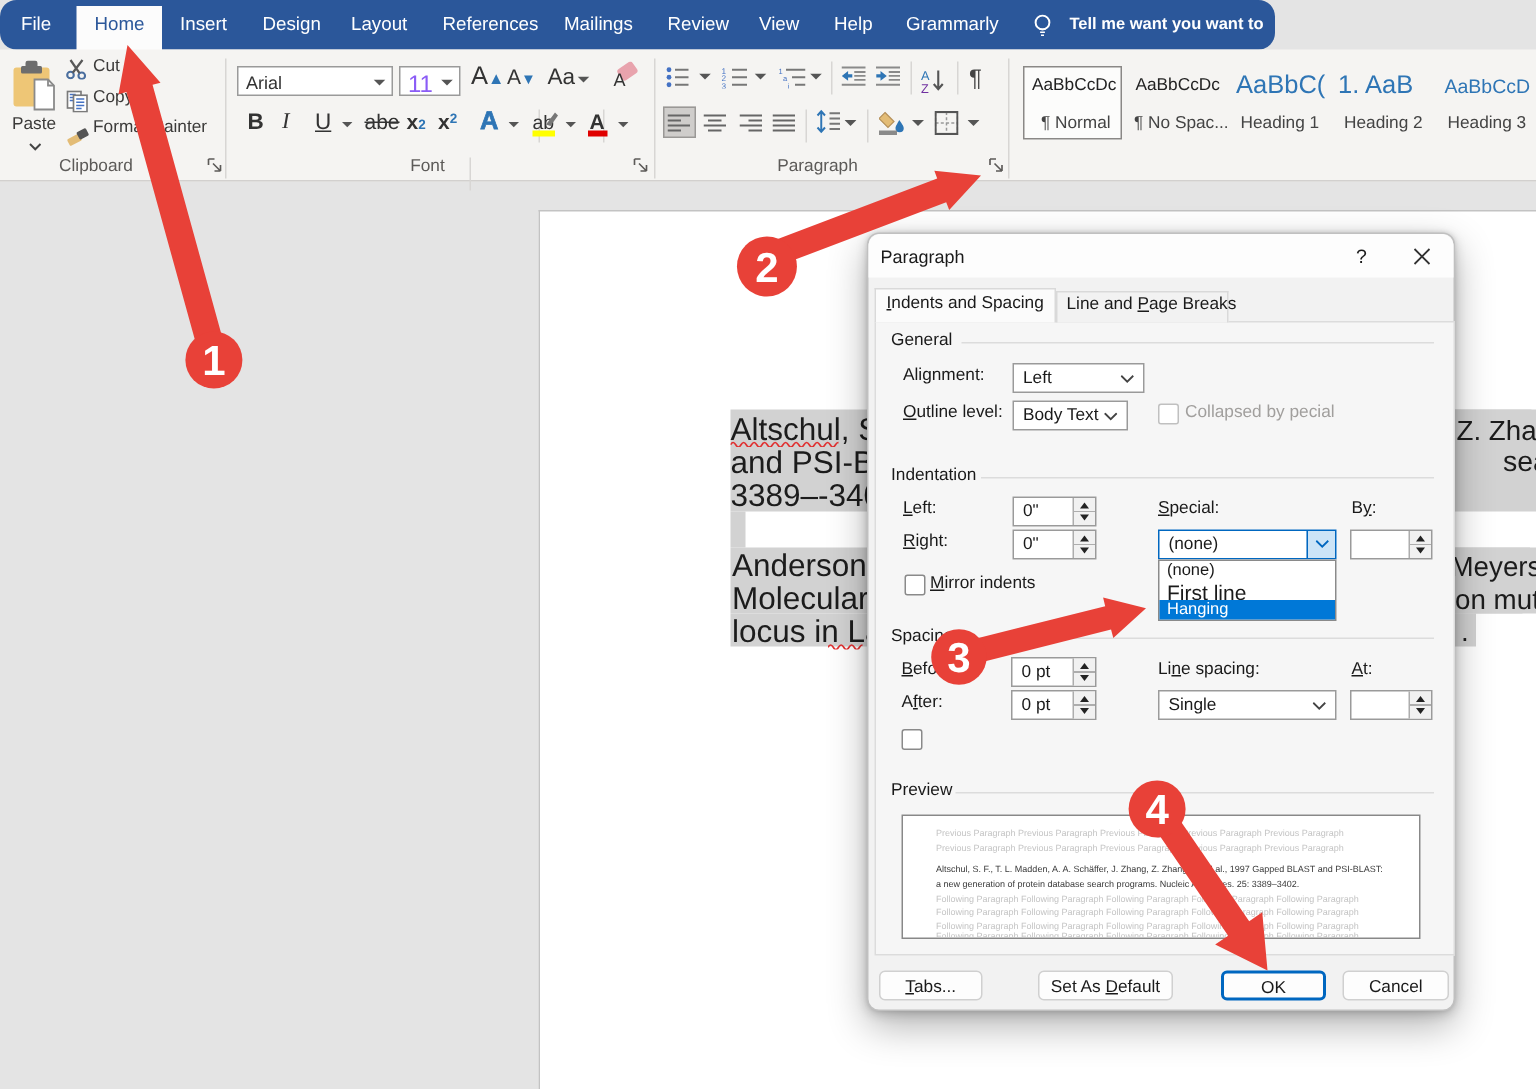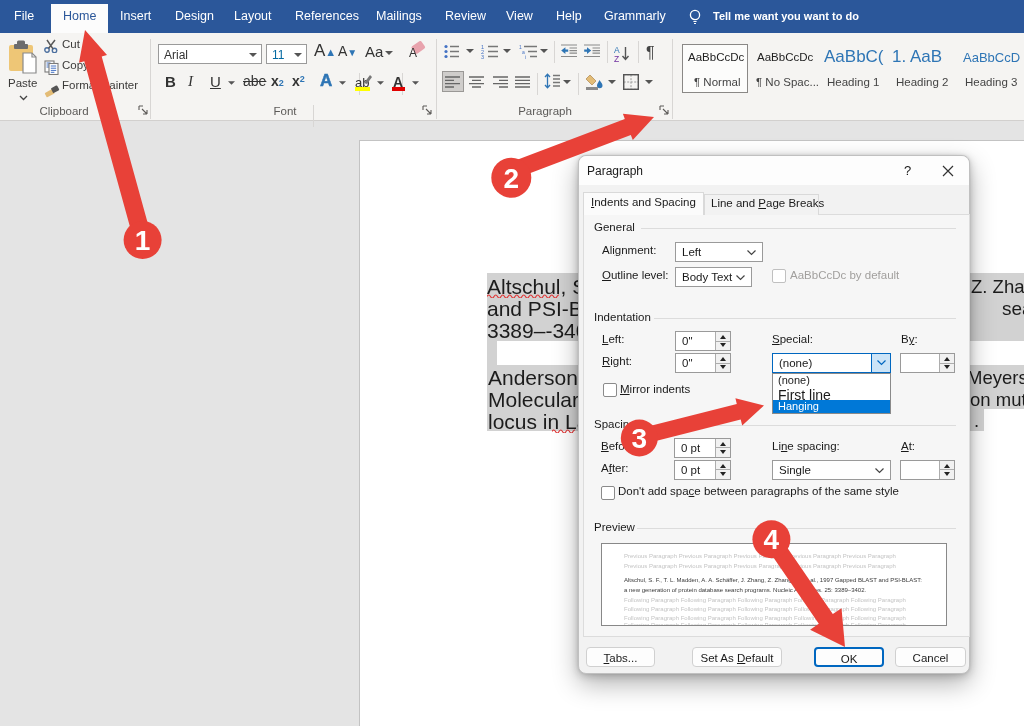--- a/index.html
+++ b/index.html
@@ -1,21 +1,21 @@
 <!DOCTYPE html>
 <html><head>
 <meta charset="utf-8">
 <style>
 * { margin:0; padding:0; box-sizing:border-box; }
 html,body { width:1024px; height:726px; overflow:hidden; font-family:"Liberation Sans", sans-serif; }
 #stage { position:relative; width:1024px; height:726px; background:#e4e4e4; overflow:hidden; }
 .abs { position:absolute; }
 
 
-#tabbar { position:absolute; left:0; top:0; width:1024px; height:33px; background:#2b579a; }
+#tabbar { position:absolute; left:0; top:0; width:850px; height:33px; background:#2b579a;border-radius:11px; }
 .tab { position:absolute; top:0; height:33px; line-height:33px; color:#fff; font-size:12.5px; }
 #hometab { position:absolute; left:51px; top:4px; width:57px; height:32px; background:#fcfcfc; }
 .tab.home { color:#2b579a; }
 
 
 #ribbon { position:absolute; left:0; top:33px; width:1024px; height:88px; background:#f5f4f2; border-bottom:1px solid #d2d0ce; }
 .gsep { position:absolute; top:6px; width:1px; height:80px; background:#d8d6d4; }
 .glabel { position:absolute; top:72px; height:16px; font-size:11.5px; color:#5c5a58; text-align:center; }
 .launcher { position:absolute; top:71px; width:14px; height:14px; }
 .rtxt { color:#3b3a39; font-size:11.5px; }
@@ -112,21 +112,21 @@
       </svg>
     <div class="gsep" style="left:150px"></div>
 
     <div class="combo" style="left:158px;top:11px;width:104px;height:20px">
       <span class="dlgtxt" style="left:5px;top:3px;font-size:12px;color:#333">Arial</span>
       <svg width="8" height="5" viewBox="0 0 8 5" style="position:absolute;right:4px;top:8px">
           <path d="M0 0 L4 4 L8 0" fill="#555"></path>
         </svg>
     </div>
     <div class="combo" style="left:266px;top:11px;width:41px;height:20px">
-      <span class="dlgtxt" style="left:5px;top:3px;font-size:12px;color:#0369a1">11</span>
+      <span class="dlgtxt" style="left:5px;top:3px;font-size:16px;color:#8b5cf6">11</span>
       <svg width="8" height="5" viewBox="0 0 8 5" style="position:absolute;right:4px;top:8px">
           <path d="M0 0 L4 4 L8 0" fill="#555"></path>
         </svg>
     </div>
     <span class="abs" style="left:314px;top:8px;font-size:17px;color:#333">A<span style="font-size:11px;color:#2e75b5">▲</span></span>
     <span class="abs" style="left:338px;top:10px;font-size:14px;color:#333">A<span style="font-size:10px;color:#2e75b5">▼</span></span>
     <div class="gsep" style="left:359px;top:40px;height:22px"></div>
     <span class="abs" style="left:365px;top:10px;font-size:15px;color:#333">Aa</span>
     <svg class="abs chev" style="left:385px;top:18px" width="8" height="5" viewBox="0 0 8 5">
         <path d="M0 0 L4 4 L8 0" fill="#555"></path>
@@ -329,21 +329,21 @@
         </svg>
     </div>
     <span class="dlgtxt" style="left:23px;top:113px"><u class="acc">O</u>utline level:</span>
     <div class="combo" style="left:96px;top:111px;width:77px;height:20px">
       <span class="dlgtxt" style="left:6px;top:3px">Body Text</span>
       <svg width="9" height="6" viewBox="0 0 9 6" style="position:absolute;right:6px;top:7px">
           <path d="M0.5 0.5 L4.5 4.5 L8.5 0.5" stroke="#444" stroke-width="1.2" fill="none"></path>
         </svg>
     </div>
     <div class="abs cb" style="left:193px;top:113px;border-color:#c0c0c0"></div>
-    <span class="dlgtxt gray" style="left:211px;top:113px">AaBbCcDc by default</span>
+    <span class="dlgtxt gray" style="left:211px;top:113px">Collapsed by pecial</span>
 
     <span class="dlgtxt" style="left:15px;top:155px">Indentation</span>
     <div class="abs gline" style="left:75px;top:162px;width:302px"></div>
     <span class="dlgtxt" style="left:23px;top:177px"><u class="acc">L</u>eft:</span>
     <div class="spin" style="left:96px;top:175px;width:56px;height:20px">
       <span class="dlgtxt" style="left:6px;top:3px">0"</span>
       <div class="spinbtn"></div>
     </div>
     <span class="dlgtxt" style="left:193px;top:177px"><u class="acc">S</u>pecial:</span>
     <span class="dlgtxt" style="left:322px;top:177px">B<u class="acc">y</u>:</span>
@@ -391,21 +391,20 @@
     <div class="combo" style="left:193px;top:304px;width:119px;height:20px">
       <span class="dlgtxt" style="left:6px;top:3px">Single</span>
       <svg width="9" height="6" viewBox="0 0 9 6" style="position:absolute;right:6px;top:7px">
           <path d="M0.5 0.5 L4.5 4.5 L8.5 0.5" stroke="#444" stroke-width="1.2" fill="none"></path>
         </svg>
     </div>
     <div class="spin" style="left:321px;top:304px;width:55px;height:20px">
       <div class="spinbtn"></div>
     </div>
     <div class="abs cb" style="left:22px;top:330px"></div>
-    <span class="dlgtxt" style="left:39px;top:329px">Don't add spa<u class="acc">c</u>e between paragraphs of the same style</span>
 
     <span class="dlgtxt" style="left:15px;top:365px">Preview</span>
     <div class="abs gline" style="left:58px;top:372px;width:319px"></div>
     <div class="abs" style="left:22px;top:387px;width:346px;height:83px;background:#fff;border:1px solid #888;overflow:hidden">
       <div class="pvtxt plight" style="left:22px;top:9px">Previous Paragraph Previous Paragraph Previous Paragraph Previous Paragraph Previous Paragraph</div>
       <div class="pvtxt plight" style="left:22px;top:19px">Previous Paragraph Previous Paragraph Previous Paragraph Previous Paragraph Previous Paragraph</div>
       <div class="pvtxt pdark" style="left:22px;top:33px">Altschul, S. F., T. L. Madden, A. A. Schäffer, J. Zhang, Z. Zhang, W. M al., 1997 Gapped BLAST and PSI-BLAST:</div>
       <div class="pvtxt pdark" style="left:22px;top:43px">a new generation of protein database search programs. Nucleic Acids Res. 25: 3389–3402.</div>
       <div class="pvtxt plight" style="left:22px;top:52.5px">Following Paragraph Following Paragraph Following Paragraph Following Paragraph Following Paragraph</div>
       <div class="pvtxt plight" style="left:22px;top:61.5px">Following Paragraph Following Paragraph Following Paragraph Following Paragraph Following Paragraph</div>

